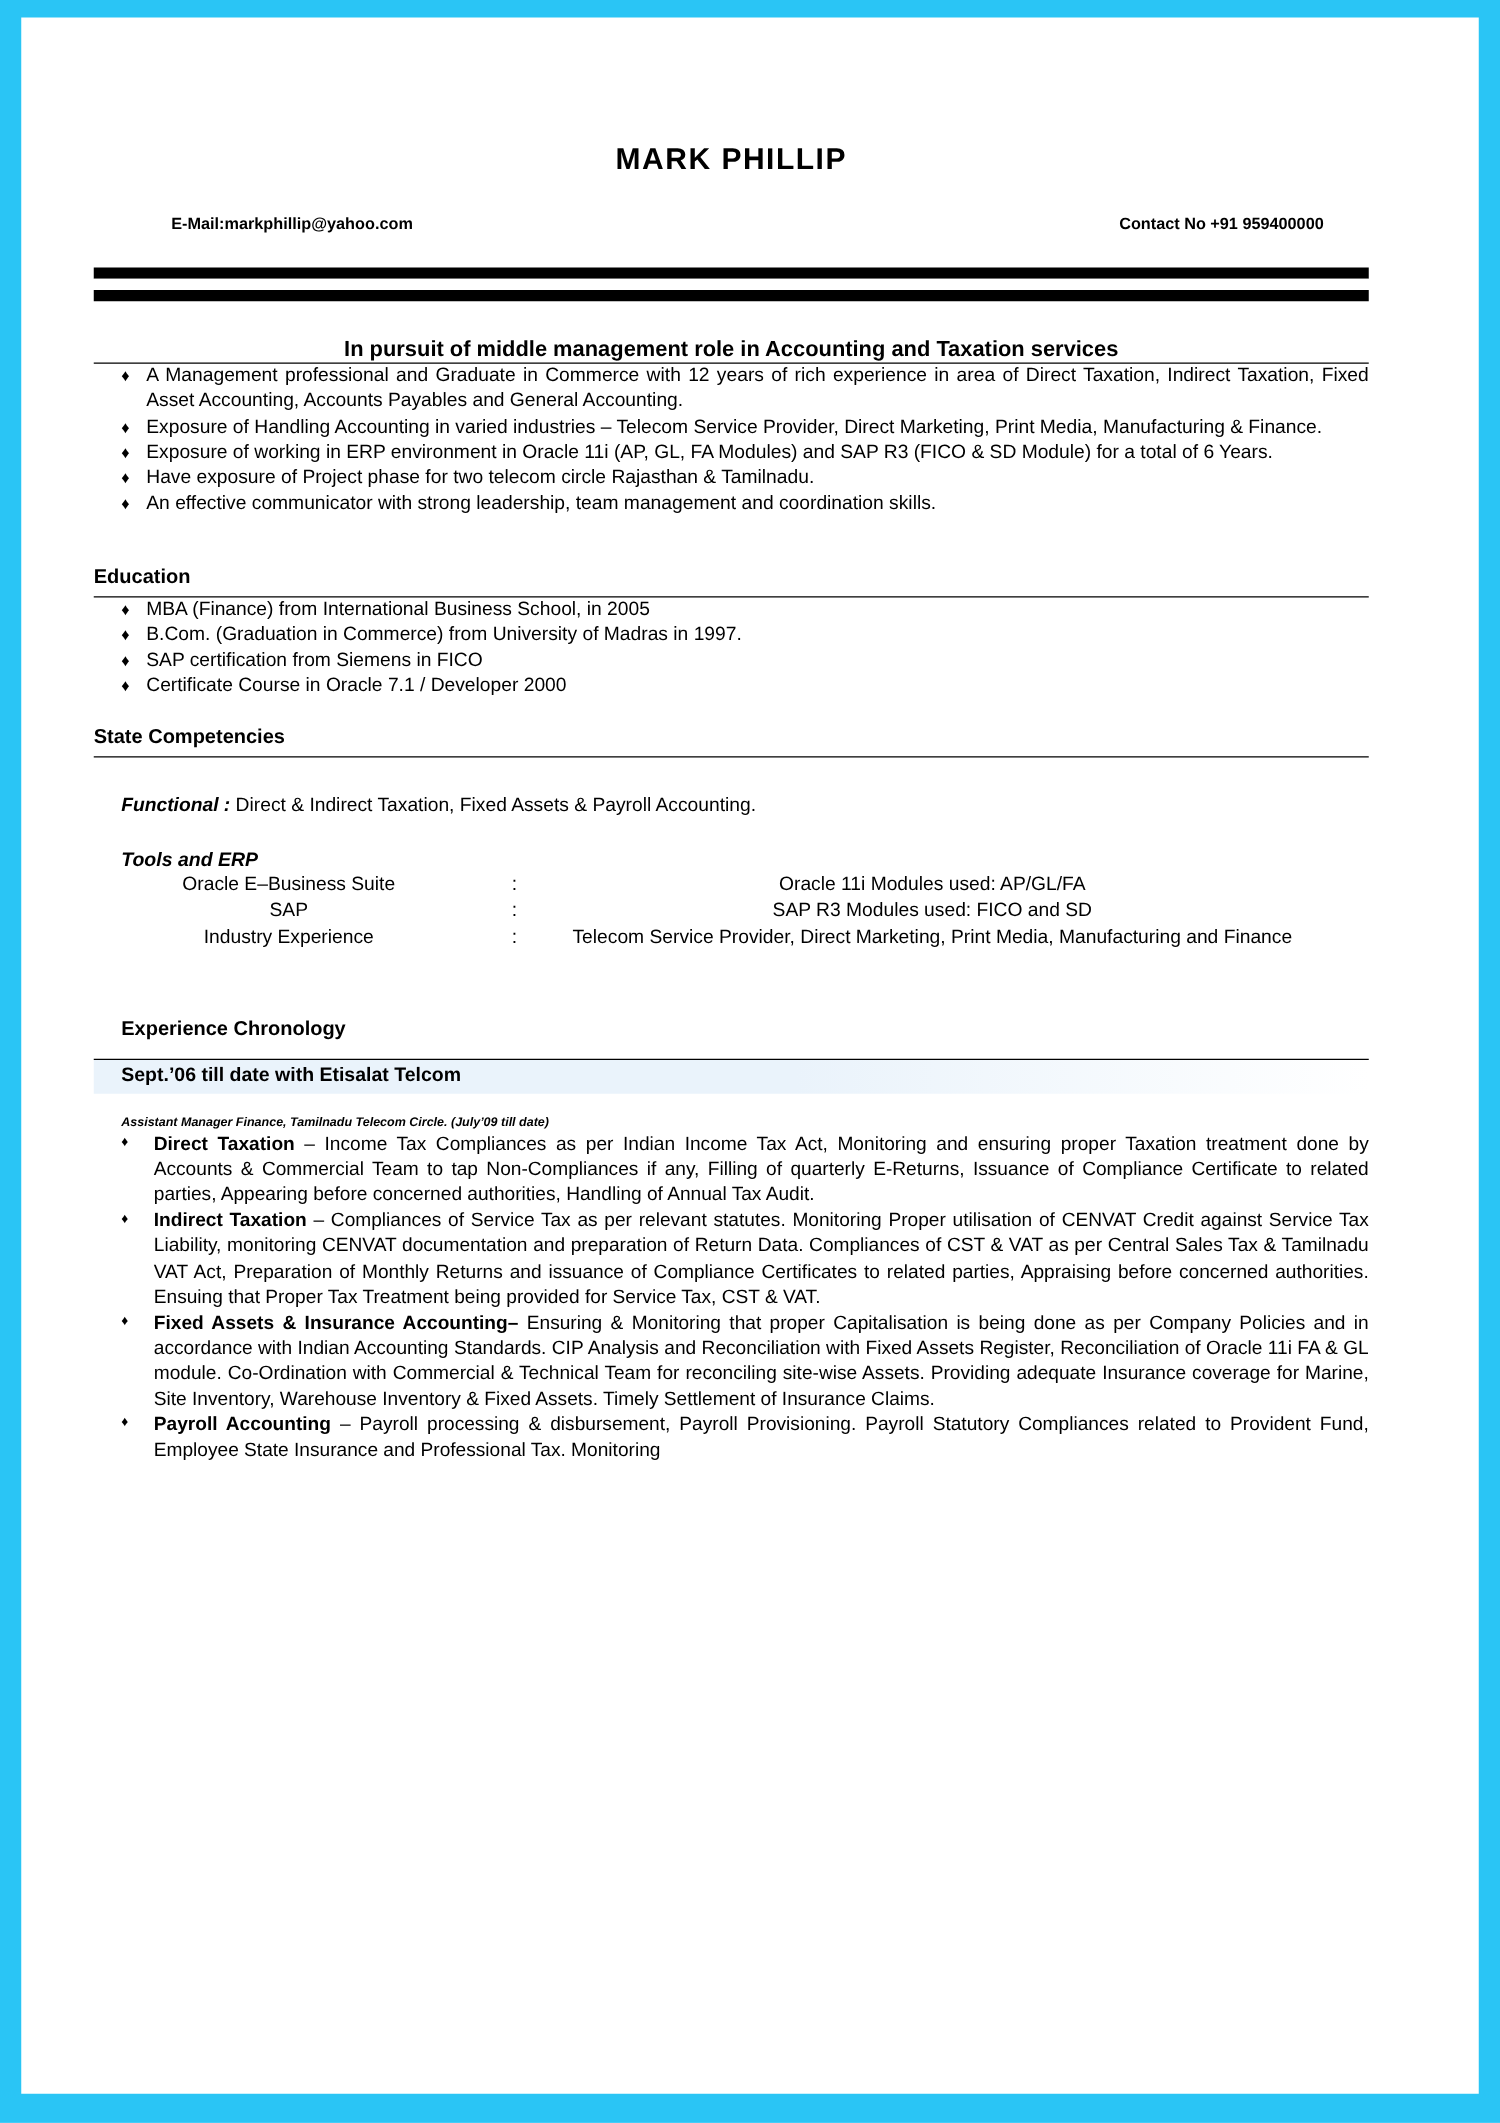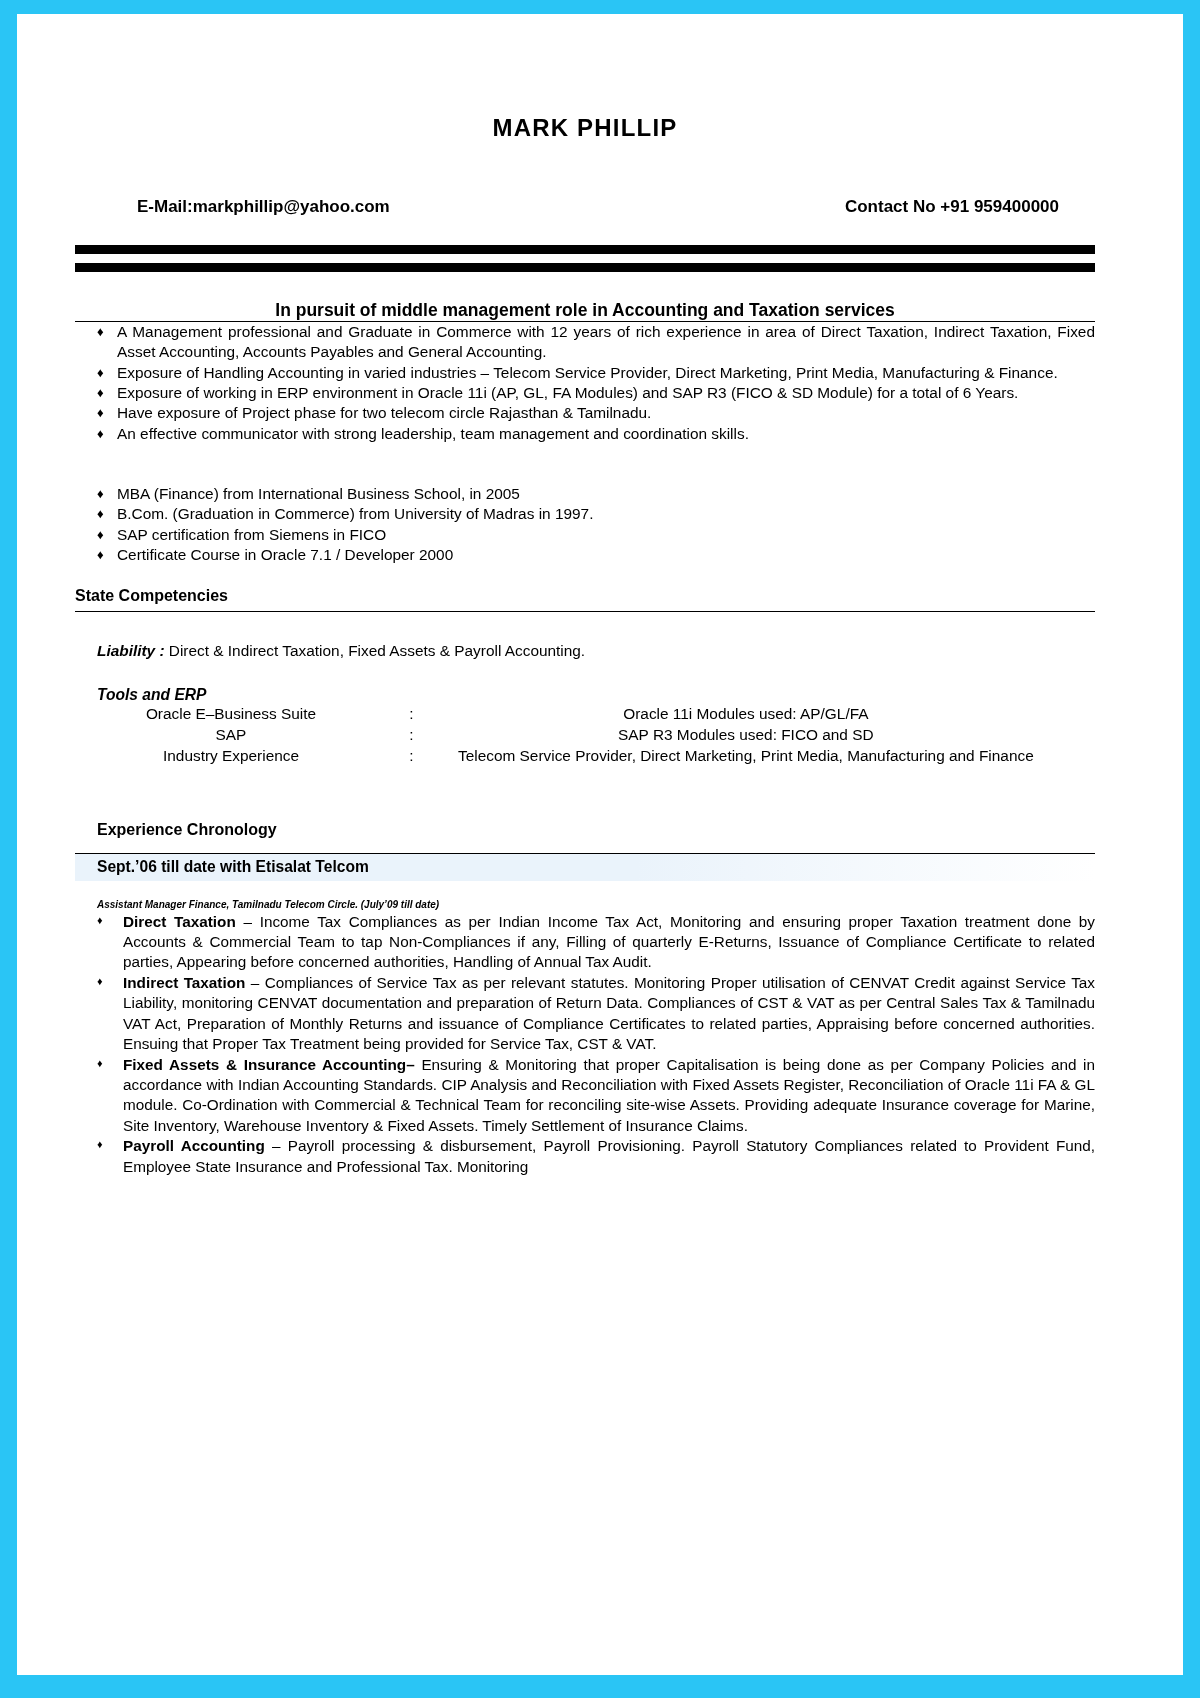--- a/index.html
+++ b/index.html
@@ -47,22 +47,22 @@
     text-align: center;
     font-size: 24px;
     font-weight: bold;
     letter-spacing: 1.2px;
     margin-top: 100px;
   }
   .contact-row {
     display: flex;
     justify-content: space-between;
     align-items: flex-end;
-    margin-top: 55px;
-    font-size: 17px;
+    margin-top: 29px;
+    font-size: 13px;
     font-weight: bold;
   }
   .contact-left { padding-left: 62px; }
   .contact-right { padding-right: 36px; }
 
   .double-rule {
     margin-top: 28px;
   }
   .double-rule .bar {
     height: 9px;
@@ -235,20 +235,21 @@
           <span>Have exposure of Project phase for two telecom circle Rajasthan &amp; Tamilnadu.</span>
         </li>
         <li class="nojustify">
           <span class="dia">♦</span>
           <span>An effective communicator with strong leadership, team management and coordination skills.</span>
         </li>
       </ul>
 
       <div class="sp40"></div>
 
+      <div class="section-head">Education</div>
 
       <ul class="bullets edu-list">
         <li>
           <span class="dia">♦</span>
           <span>MBA (Finance) from International Business School, in 2005</span>
         </li>
         <li>
           <span class="dia">♦</span>
           <span>B.Com. (Graduation in Commerce) from University of Madras in 1997.</span>
         </li>
@@ -262,21 +263,21 @@
         </li>
       </ul>
 
       <div class="sp22"></div>
 
       <div class="section-head">State Competencies</div>
 
       <div class="sp30"></div>
 
       <div class="functional-line">
-        <span class="lbl">Liability :</span><span> Direct &amp; Indirect Taxation, Fixed Assets &amp; Payroll Accounting.</span>
+        <span class="lbl">Functional :</span><span> Direct &amp; Indirect Taxation, Fixed Assets &amp; Payroll Accounting.</span>
       </div>
 
       <div class="tools-title">Tools and ERP</div>
 
       <table class="tools">
         <tbody>
             <tr>
           <td class="k">Oracle E–Business Suite</td>
           <td class="c">:</td>
           <td class="v">Oracle 11i Modules used: AP/GL/FA</td>

